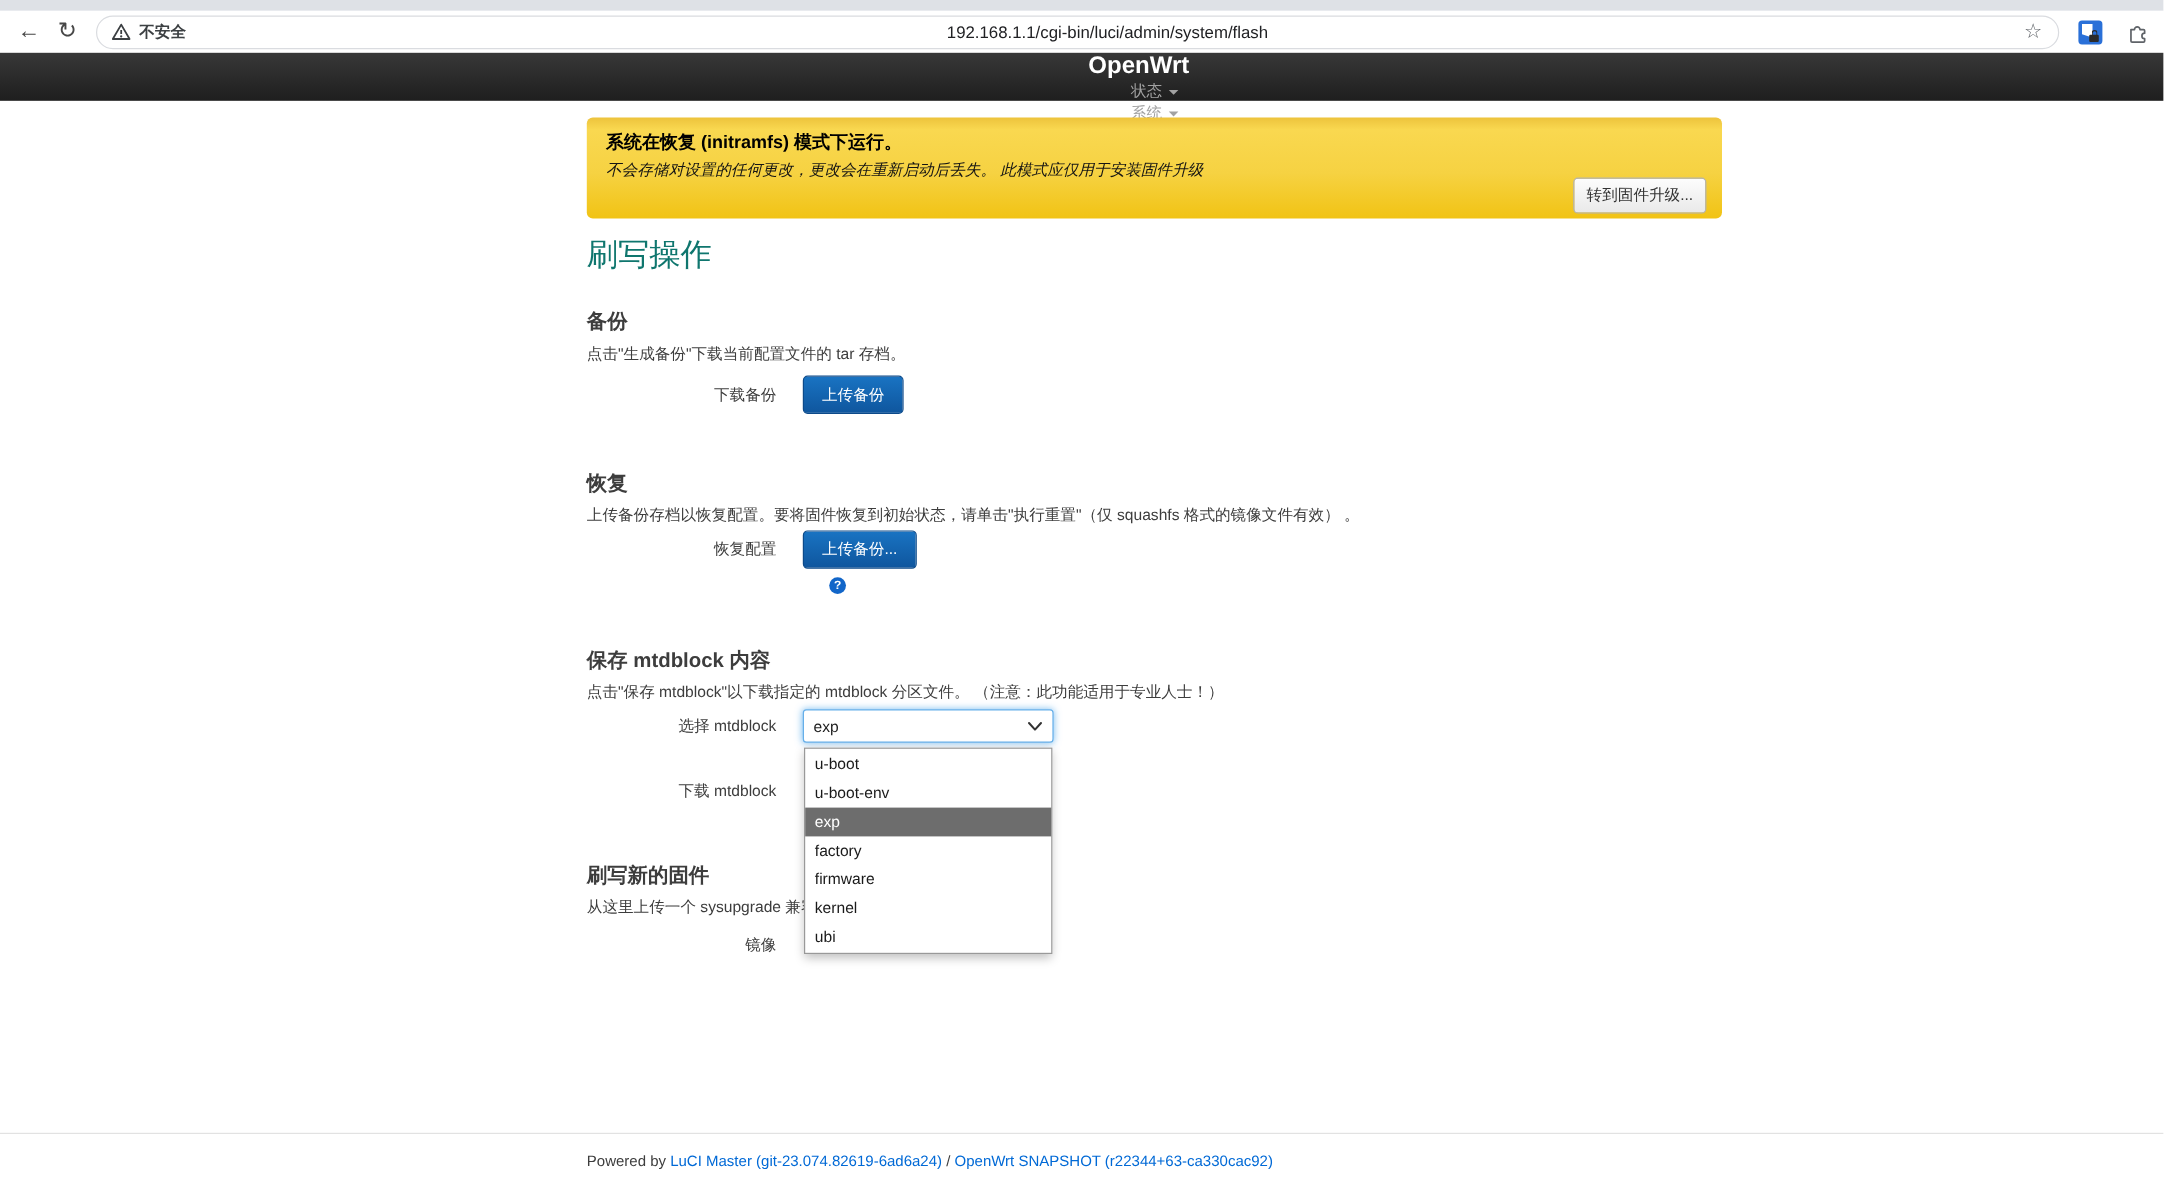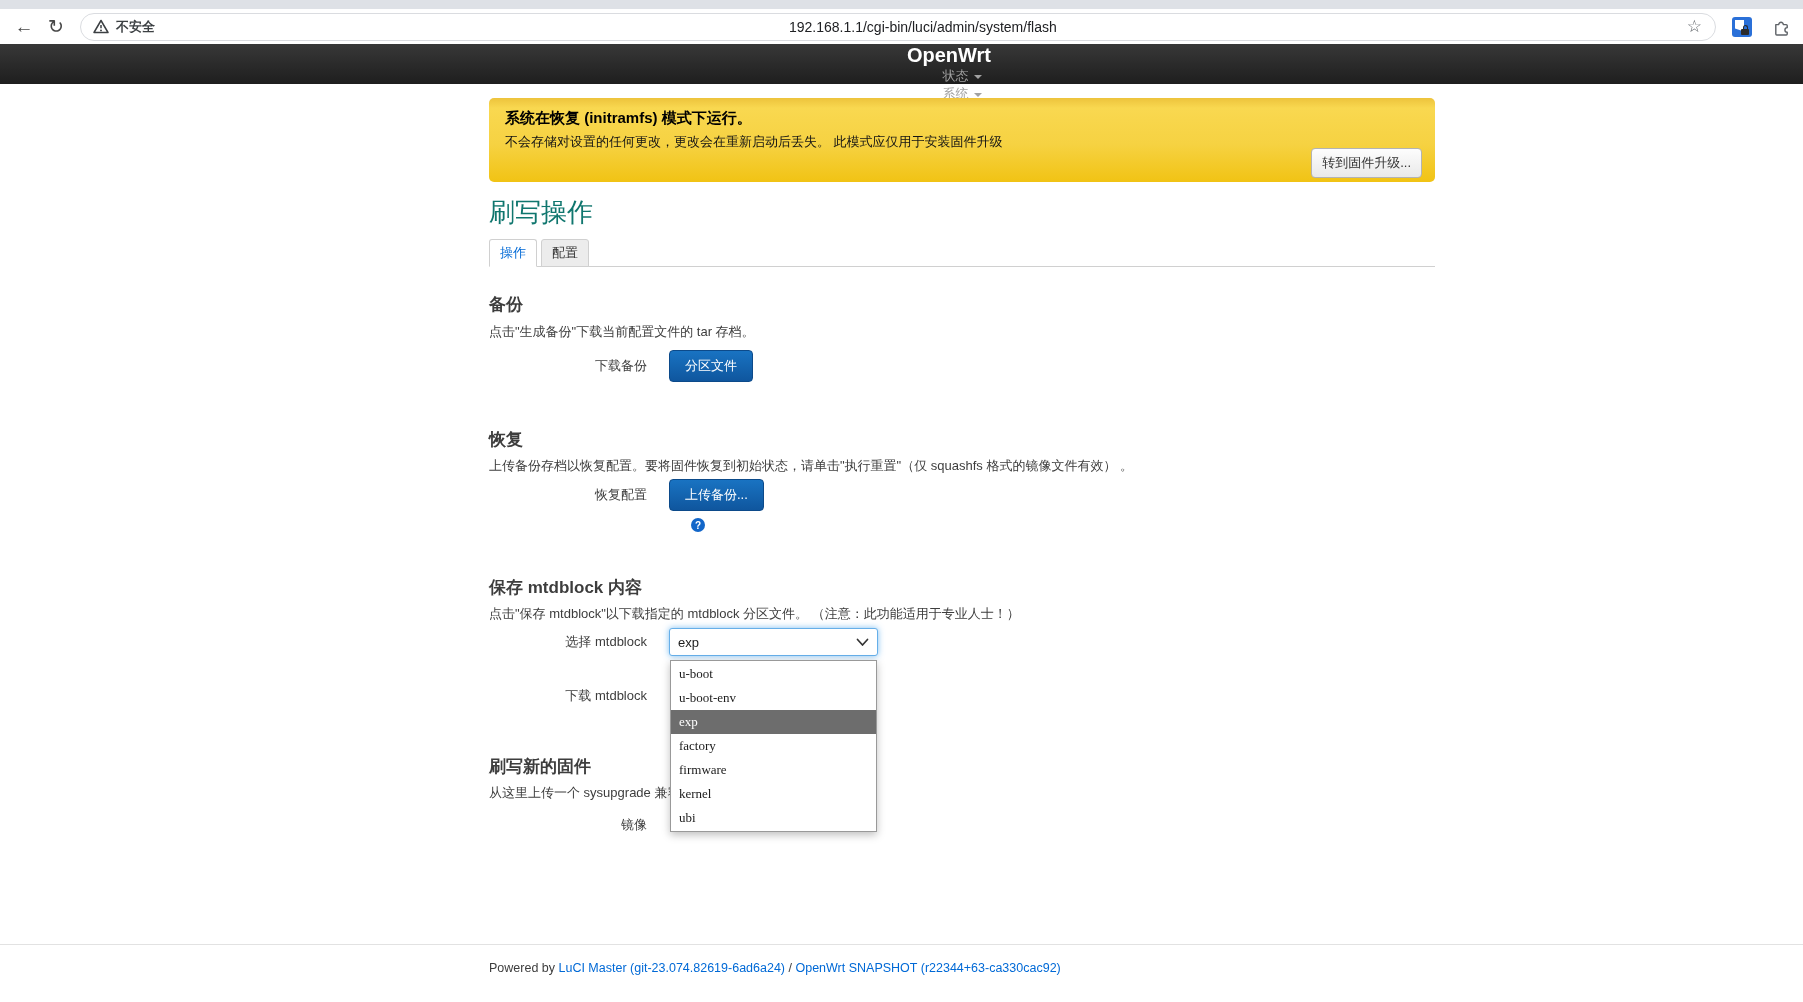--- a/index.html
+++ b/index.html
@@ -39,21 +39,21 @@
                align-items:center; gap:5px; cursor:pointer; white-space:nowrap; }
   .caret { width:0; height:0; border-left:4px solid transparent; border-right:4px solid transparent;
            border-top:4px solid #a2a2a2; margin-top:2px; }
 
   
   .container { margin-left:489px; width:946px; }
 
   .banner { position:relative; margin-top:14px; border-radius:5px; padding:11px 16px 31px;
             background:linear-gradient(180deg,#edc33c 0%,#f9d850 12%,#f6d242 55%,#f1c314 100%); }
   .banner-title { font-size:15px; font-weight:bold; color:#000; }
-  .banner-body  { font-size:13px; color:#141414; margin-top:5px; }
+  .banner-body  { font-size:13px; color:#141414; margin-top:5px;font-style:italic; }
   .banner-btn { position:absolute; right:13px; bottom:4px; font-size:13px; color:#333;
                 background:linear-gradient(#fdfdfd,#e9e9e9); border:1px solid #b3b3b3;
                 border-radius:4px; padding:5px 10px; cursor:pointer; }
 
   .page-title { font-size:26px; font-weight:normal; color:#0f766e; margin:13px 0 0; }
 
   .tabs { margin-top:9px; border-bottom:1px solid #d0d0d0; display:flex; align-items:flex-end; }
   .tab { font-size:13px; padding:4px 10px; border:1px solid #d0d0d0; margin:0 4px -1px 0;
          border-radius:3px 3px 0 0; cursor:pointer; }
   .tab.active   { background:#fff; color:#0069d6; border-bottom-color:#fff; }
@@ -74,21 +74,21 @@
                font-size:10px; font-weight:bold; display:flex; align-items:center;
                justify-content:center; flex:none; margin-top:1px; }
   .help-text { font-size:13px; color:#3d3d3d; }
 
   .select-wrap { position:relative; }
   .mtd-select { width:209px; height:28px; background:#fff; border:1px solid #66afe9; border-radius:3px;
                 box-shadow:0 0 6px rgba(82,168,236,.75); display:flex; align-items:center;
                 justify-content:space-between; padding:0 8px; font-size:13px; color:#1d1d1d;
                 cursor:pointer; }
   .dropdown { position:absolute; top:32px; left:1px; width:207px; background:#fff;
-              border:1px solid #999; box-shadow:0 3px 8px rgba(0,0,0,.25); z-index:20; padding:1px 0;font-family:Liberation Serif, serif; }
+              border:1px solid #999; box-shadow:0 3px 8px rgba(0,0,0,.25); z-index:20; padding:1px 0; }
   .option { height:24px; line-height:24px; padding-left:8px; font-size:13px; color:#1a1a1a; cursor:pointer; }
   .option.selected { background:#6d6d6d; color:#fff; }
 
   .row-mt4 { margin-top:4px; } .row-mt9 { margin-top:9px; } .row-mt24 { margin-top:24px; }
   .row-mt8 { margin-top:8px; } .desc-mt6 { margin-top:6px; }
 
   .footer { position:absolute; left:0; bottom:0; width:1803px; height:58px;
             border-top:1px solid #e2e2e2; padding:16px 0 0 489px; font-size:12.5px; color:#3d3d3d; }
   .footer-link { color:#0069d6; cursor:pointer; }
 </style>
@@ -146,30 +146,26 @@
 <div class="container">
 
   <div class="banner">
     <div class="banner-title">系统在恢复 (initramfs) 模式下运行。</div>
     <div class="banner-body">不会存储对设置的任何更改，更改会在重新启动后丢失。 此模式应仅用于安装固件升级</div>
     <button class="banner-btn">转到固件升级...</button>
   </div>
 
   <h1 class="page-title">刷写操作</h1>
 
-  <div class="tabs">
-    <div class="tab active">操作</div>
-    <div class="tab inactive">配置</div>
-  </div>
 
   <div class="section-heading mt26">备份</div>
   <div class="section-desc">点击"生成备份"下载当前配置文件的 tar 存档。</div>
   <div class="form-row row-mt9">
     <div class="form-label">下载备份</div>
-    <button class="btn-primary">分区文件</button>
+    <button class="btn-primary">上传备份</button>
   </div>
 
   <div class="section-heading mt46">恢复</div>
   <div class="section-desc desc-mt6">上传备份存档以恢复配置。要将固件恢复到初始状态，请单击"执行重置"（仅 squashfs 格式的镜像文件有效） 。</div>
   <div class="form-row row-mt4">
     <div class="form-label">恢复配置</div>
     <button class="btn-primary">上传备份...</button>
   </div>
   <div class="help-row">
     <span class="help-icon">?</span>

